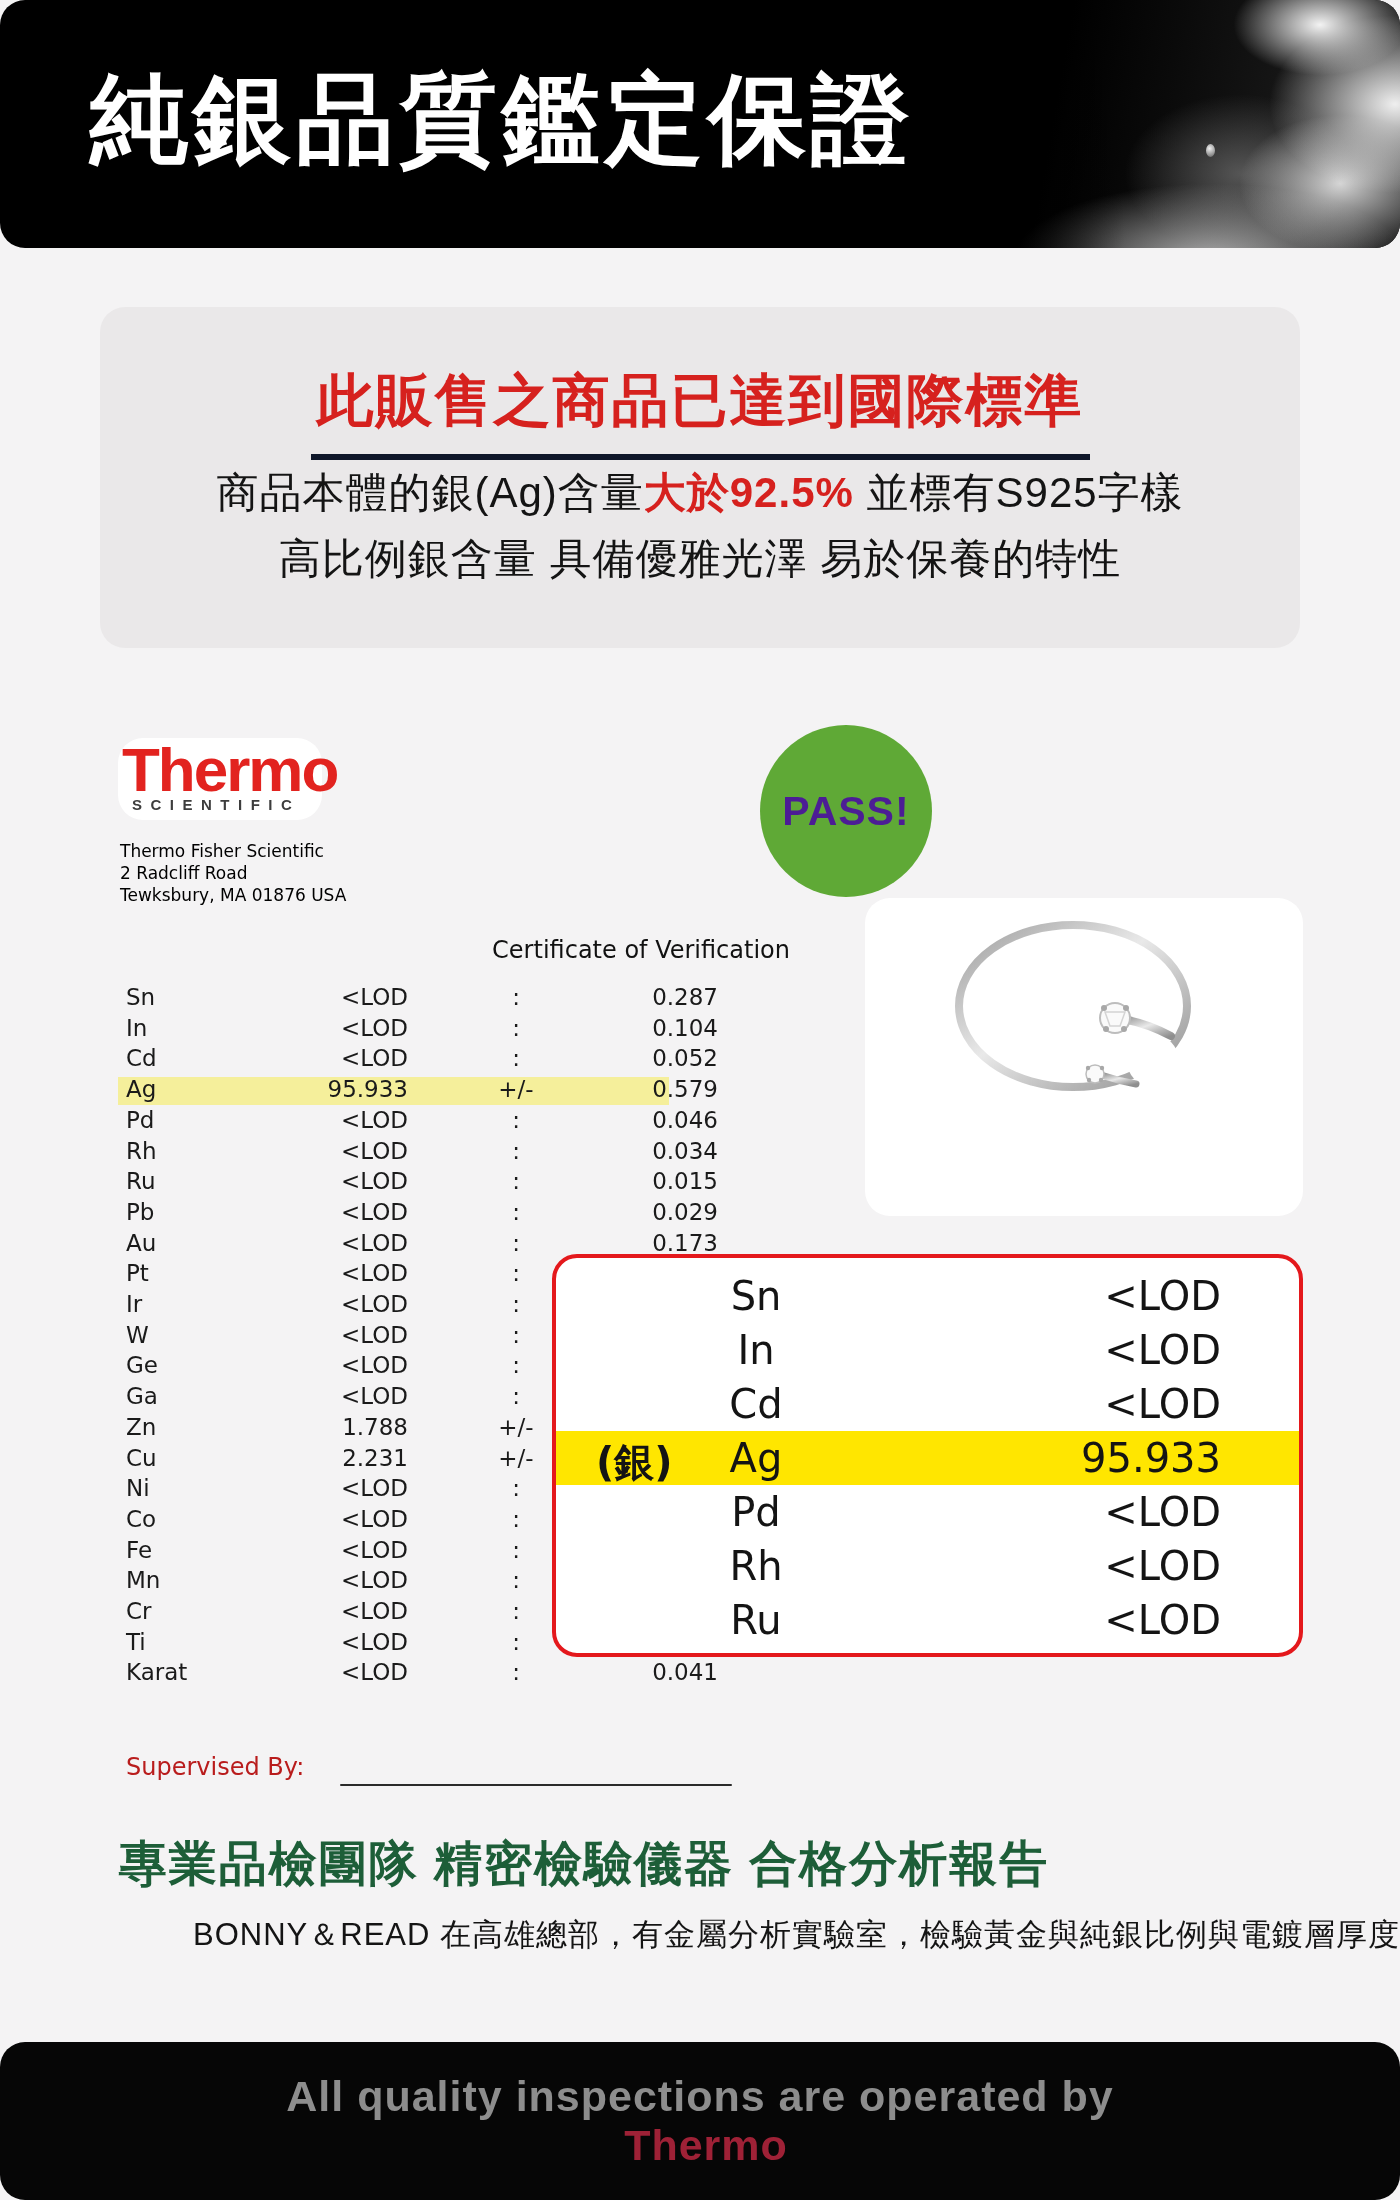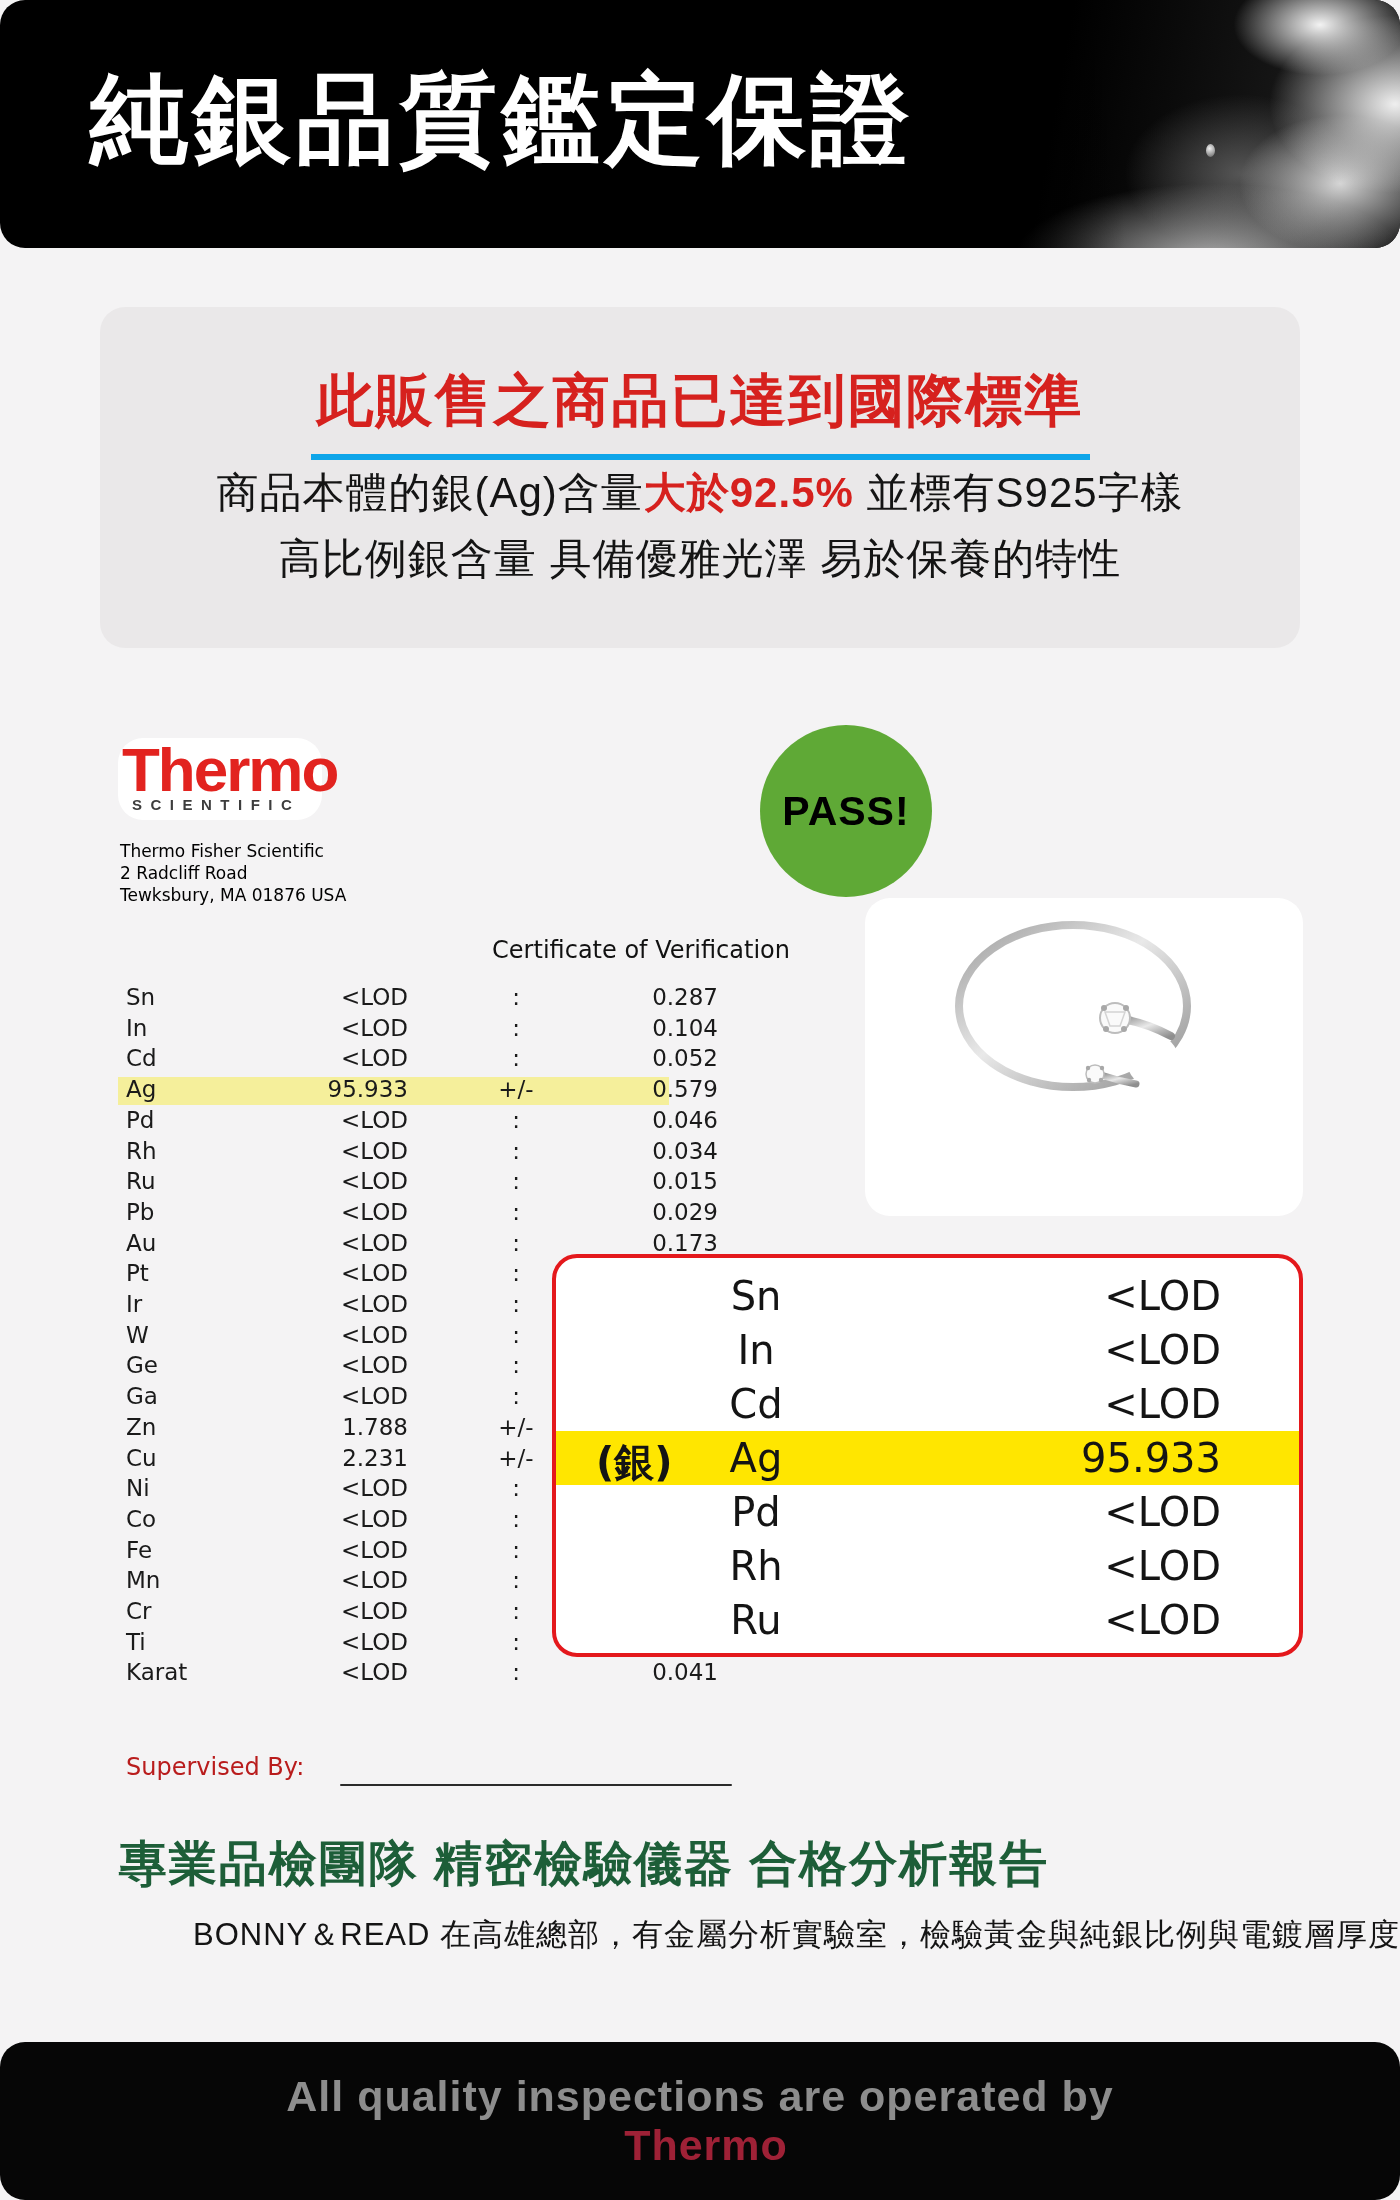--- a/index.html
+++ b/index.html
@@ -26,40 +26,40 @@
     background:linear-gradient(to right,#000 20%,rgba(0,0,0,0));}
   .earring-dot{left:1206px;top:144px;width:9px;height:13px;border-radius:50%;
     background:radial-gradient(circle at 40% 35%, #f0f0f0, #8a8a8a 70%, #555);}
   .header-title{left:90px;top:58px;width:900px;
     font-size:98px;font-weight:800;color:#fff;letter-spacing:5px;line-height:1.25;white-space:nowrap;}
 
   
   .intro-box{left:100px;top:307px;width:1200px;height:341px;background:#eae8e9;text-align:center;}
   .intro-title{position:absolute;left:0;top:56px;width:100%;
     font-size:57px;font-weight:800;color:#d6211e;letter-spacing:2px;}
-  .intro-title span{display:inline-block;border-bottom:6px solid #0ea5e9;padding:0 6px 14px 6px;}
+  .intro-title span{display:inline-block;border-bottom:6px solid #0f172a;padding:0 6px 14px 6px;}
   .intro-line1{position:absolute;left:0;top:158px;width:100%;
     font-size:42px;font-weight:500;color:#141414;letter-spacing:1px;white-space:nowrap;}
   .intro-line1 .red{color:#d6211e;font-weight:700;}
   .intro-line2{position:absolute;left:0;top:224px;width:100%;
     font-size:42px;font-weight:500;color:#141414;letter-spacing:1px;white-space:nowrap;}
 
   
   .logo-box{left:118px;top:738px;width:204px;height:82px;background:#fff;}
   .logo-word{position:absolute;left:4px;top:-4px;font-size:62px;font-weight:800;
     color:#e2231f;letter-spacing:-2px;font-family:"Liberation Sans",sans-serif;}
   .logo-sub{position:absolute;left:14px;top:58px;font-size:15px;font-weight:700;
     color:#3d3d3d;letter-spacing:8.5px;}
   .lab-address{left:120px;top:840px;font-size:17px;line-height:22px;color:#000;
     font-family:"DejaVu Sans",sans-serif;}
 
   
   .pass-badge{left:760px;top:725px;width:172px;height:172px;border-radius:50%;
     background:#5fa936;display:flex;align-items:center;justify-content:center;}
-  .pass-badge span{color:#000000;font-size:41px;font-weight:800;letter-spacing:1px;text-align:right;}
+  .pass-badge span{color:#4c1d95;font-size:41px;font-weight:800;letter-spacing:1px;text-align:right;}
 
   
   .ring-box{left:865px;top:898px;width:438px;height:318px;background:#fff;}
 
   
   .cert{font-family:"DejaVu Sans",sans-serif;color:#1a1a1a;}
   .cert-title{left:330px;top:936px;width:460px;text-align:right;font-size:24px;
     font-family:"DejaVu Sans",sans-serif;color:#111;}
   .cert-table{left:126px;top:984px;width:600px;height:710px;}
   .cert-row{position:absolute;left:0;width:600px;height:31px;font-size:23px;}

